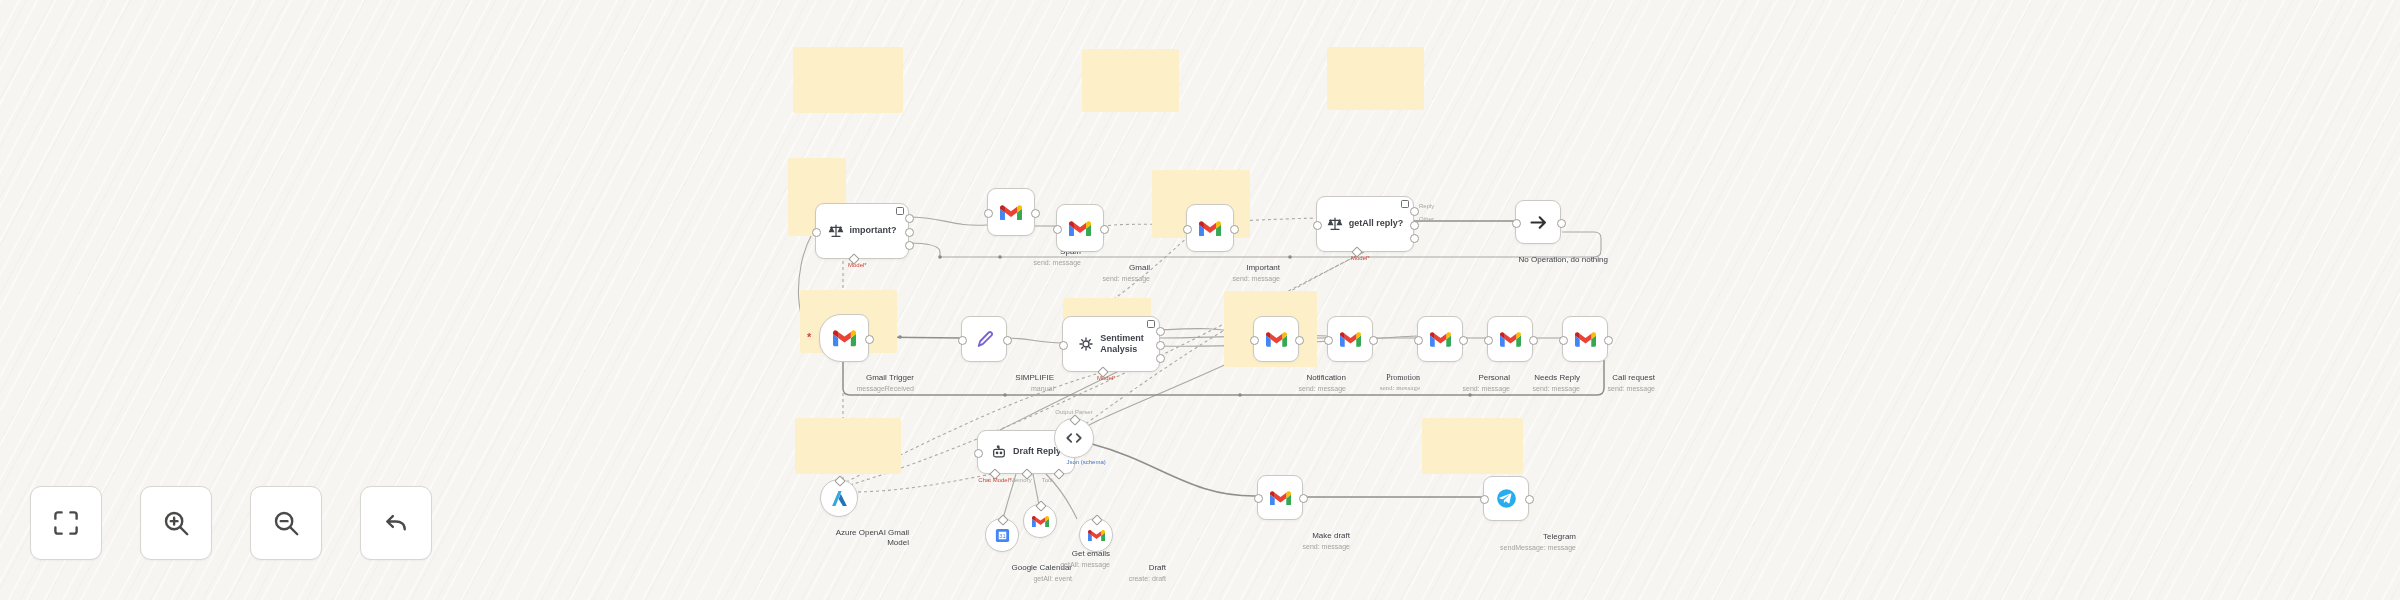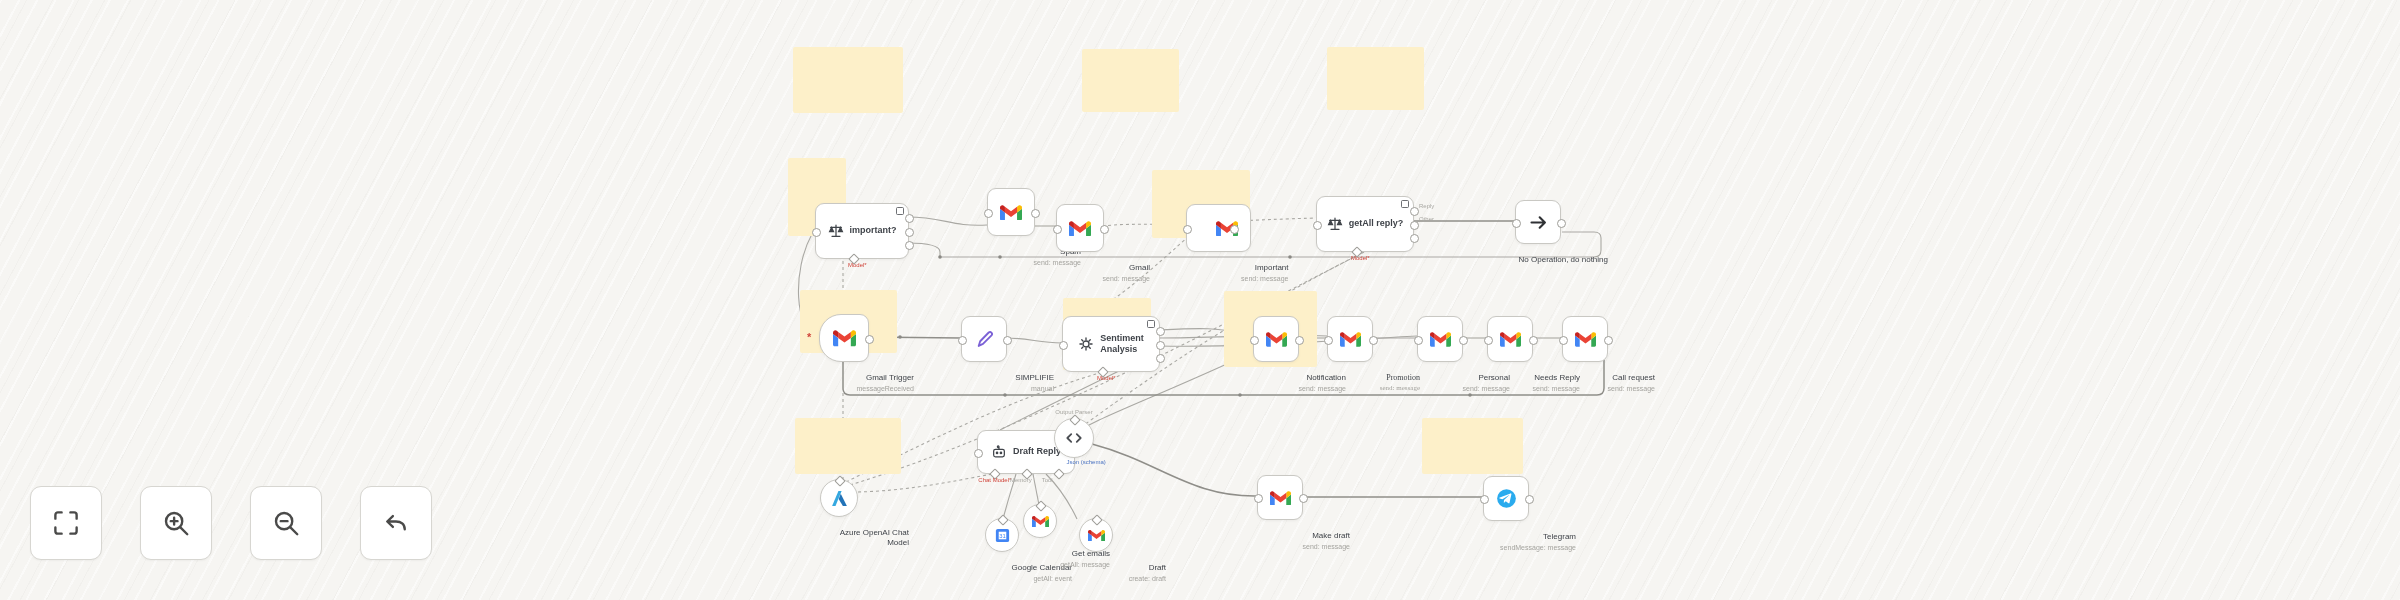--- a/index.html
+++ b/index.html
@@ -127,21 +127,21 @@
     <path fill="#34A853" d="M18.6 18h3.8c.9 0 1.6-.7 1.6-1.6V5.2l-5.4 4.1z"></path>
     <path fill="#FBBC04" d="M18.6 3v6.3L24 5.2V3.8c0-2-2.3-3.2-4-2z"></path>
     <path fill="#EA4335" d="M5.4 9.3V3L12 7.9 18.6 3v6.3L12 14.2z"></path>
     <path fill="#C5221F" d="M0 3.8v1.4l5.4 4V3L4 1.9C2.3.6 0 1.8 0 3.8z"></path>
           </svg>
         </span>
         <span class="nlabel">Gmail<span class="nsub">send: message</span></span>
         <span class="port" style="left:-4px;top:19.5px"></span>
         <span class="port" style="left:42.5px;top:19.5px"></span>
       </div>
-      <div class="node " style="left: 1186px; top: 204px; width: 46px; height: 46px; padding-left: 17px;">
+      <div class="node " style="left: 1186px; top: 204px; width: 46px; height: 46px;">
         <span class="icon-wrap">
           <svg width="22" height="16.5" viewBox="0 0 24 18">
     <path fill="#4285F4" d="M1.6 18h3.8V9.3L0 5.2v11.2C0 17.3.7 18 1.6 18z"></path>
     <path fill="#34A853" d="M18.6 18h3.8c.9 0 1.6-.7 1.6-1.6V5.2l-5.4 4.1z"></path>
     <path fill="#FBBC04" d="M18.6 3v6.3L24 5.2V3.8c0-2-2.3-3.2-4-2z"></path>
     <path fill="#EA4335" d="M5.4 9.3V3L12 7.9 18.6 3v6.3L12 14.2z"></path>
     <path fill="#C5221F" d="M0 3.8v1.4l5.4 4V3L4 1.9C2.3.6 0 1.8 0 3.8z"></path>
           </svg>
         </span>
         <span class="nlabel">Important<span class="nsub">send: message</span></span>
@@ -316,21 +316,21 @@
         <span class="plabel" style="left:50%;transform:translateX(-50%);top:-10px">Output Parser</span>
         <span class="port diam" style="left:16px;top:-3px"></span>
       </div>
       <div class="node circle" style="left: 820px; top: 479px; width: 36px; height: 36px;">
         <span class="icon-wrap">
           <svg width="19" height="19" viewBox="0 0 18 18">
     <polygon fill="#35a8e0" points="8,2 11,2 5.2,16 2,16"></polygon>
     <polygon fill="#2273b8" points="10.2,4.6 16,16 12.2,16 8.2,9.4"></polygon>
           </svg>
         </span>
-        <span class="nlabel">Azure OpenAI Chat
+        <span class="nlabel">Azure OpenAI Gmail
 Model</span>
         <span class="port diam" style="left:15px;top:-3px"></span>
       </div>
       <div class="node circle" style="left: 985px; top: 518px; width: 32px; height: 32px;">
         <span class="icon-wrap">
           <svg width="17" height="17" viewBox="0 0 18 18">
     <rect x="2" y="2" width="14" height="14" rx="2" fill="#4285F4"></rect>
     <rect x="5" y="5" width="8" height="8" fill="#fff"></rect>
     <text x="9" y="11.4" font-size="6.2" font-family="Liberation Sans,sans-serif" fill="#4285F4" text-anchor="middle">31</text>
           </svg>

